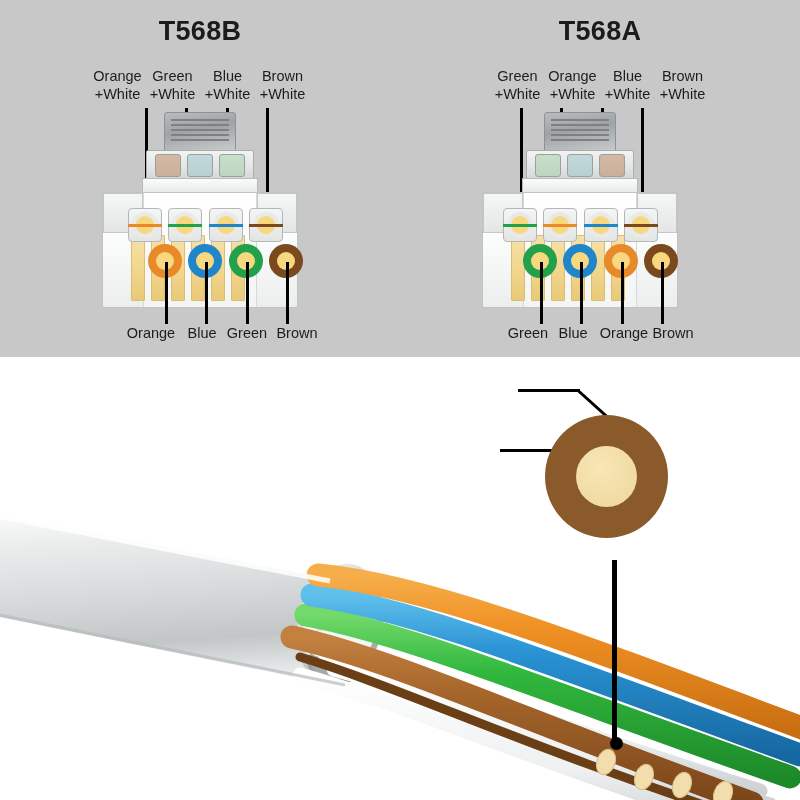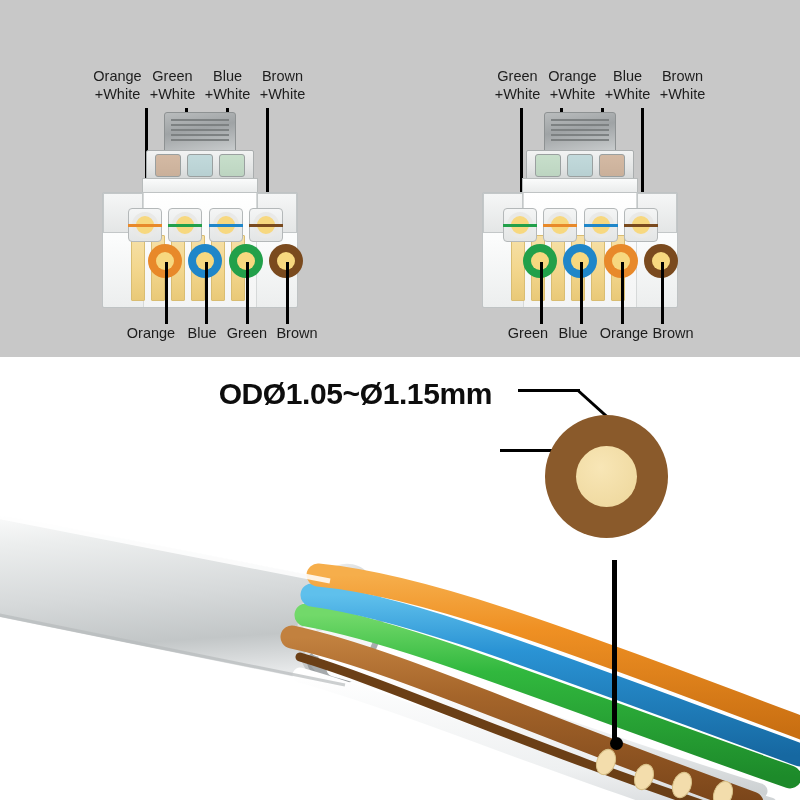--- a/index.html
+++ b/index.html
@@ -168,20 +168,21 @@
   .cable-wrap { position: absolute; left: 0; top: 0; width: 800px; height: 443px; }
 </style>
 </head>
 <body>
 
 <div id="root">
 
   <div class="top-panel">
 
     <div class="panel-half left">
+      <div class="std-title">T568B</div>
 
       <div class="top-labels">
         <div class="top-label">
           <span>Orange</span>
           <span class="l2">+White</span>
         </div>
         <div class="top-label">
           <span>Green</span>
           <span class="l2">+White</span>
         </div>
@@ -260,20 +261,21 @@
 
       <div class="bot-labels">
         <div class="bot-label" style="left:151px;">Orange</div>
         <div class="bot-label" style="left:202px;">Blue</div>
         <div class="bot-label" style="left:247px;">Green</div>
         <div class="bot-label" style="left:297px;">Brown</div>
       </div>
     </div>
 
     <div class="panel-half right">
+      <div class="std-title">T568A</div>
 
       <div class="top-labels">
         <div class="top-label">
           <span>Green</span>
           <span class="l2">+White</span>
         </div>
         <div class="top-label">
           <span>Orange</span>
           <span class="l2">+White</span>
         </div>
@@ -436,21 +438,20 @@
 
         <g>
           <ellipse cx="606" cy="405" rx="9" ry="13" transform="rotate(20 606 405)" fill="#f3ddac" stroke="#d8c188" stroke-width="1"></ellipse>
           <ellipse cx="644" cy="420" rx="9" ry="13" transform="rotate(20 644 420)" fill="#f3ddac" stroke="#d8c188" stroke-width="1"></ellipse>
           <ellipse cx="682" cy="428" rx="9" ry="13" transform="rotate(20 682 428)" fill="#f3ddac" stroke="#d8c188" stroke-width="1"></ellipse>
           <ellipse cx="723" cy="437" rx="9" ry="13" transform="rotate(20 723 437)" fill="#f3ddac" stroke="#d8c188" stroke-width="1"></ellipse>
         </g>
       </g>
     </svg>
 
-    <div class="spec-text spec-od">ODØ1.05~Ø1.15mm</div>
 
     <div class="lead-h" style="left:518px;top:32px;width:62px;"></div>
     <div class="lead-d" style="left:578px;top:32px;width:58px;transform:rotate(42deg);"></div>
     <div class="dot" style="left:617px;top:66px;"></div>
 
     <div class="lead-h" style="left:500px;top:92px;width:78px;"></div>
     <div class="lead-d" style="left:576px;top:92px;width:54px;transform:rotate(47deg);"></div>
     <div class="dot" style="left:611px;top:126px;"></div>
 
     <div class="xsec" style="left:545px;top:58px;">

